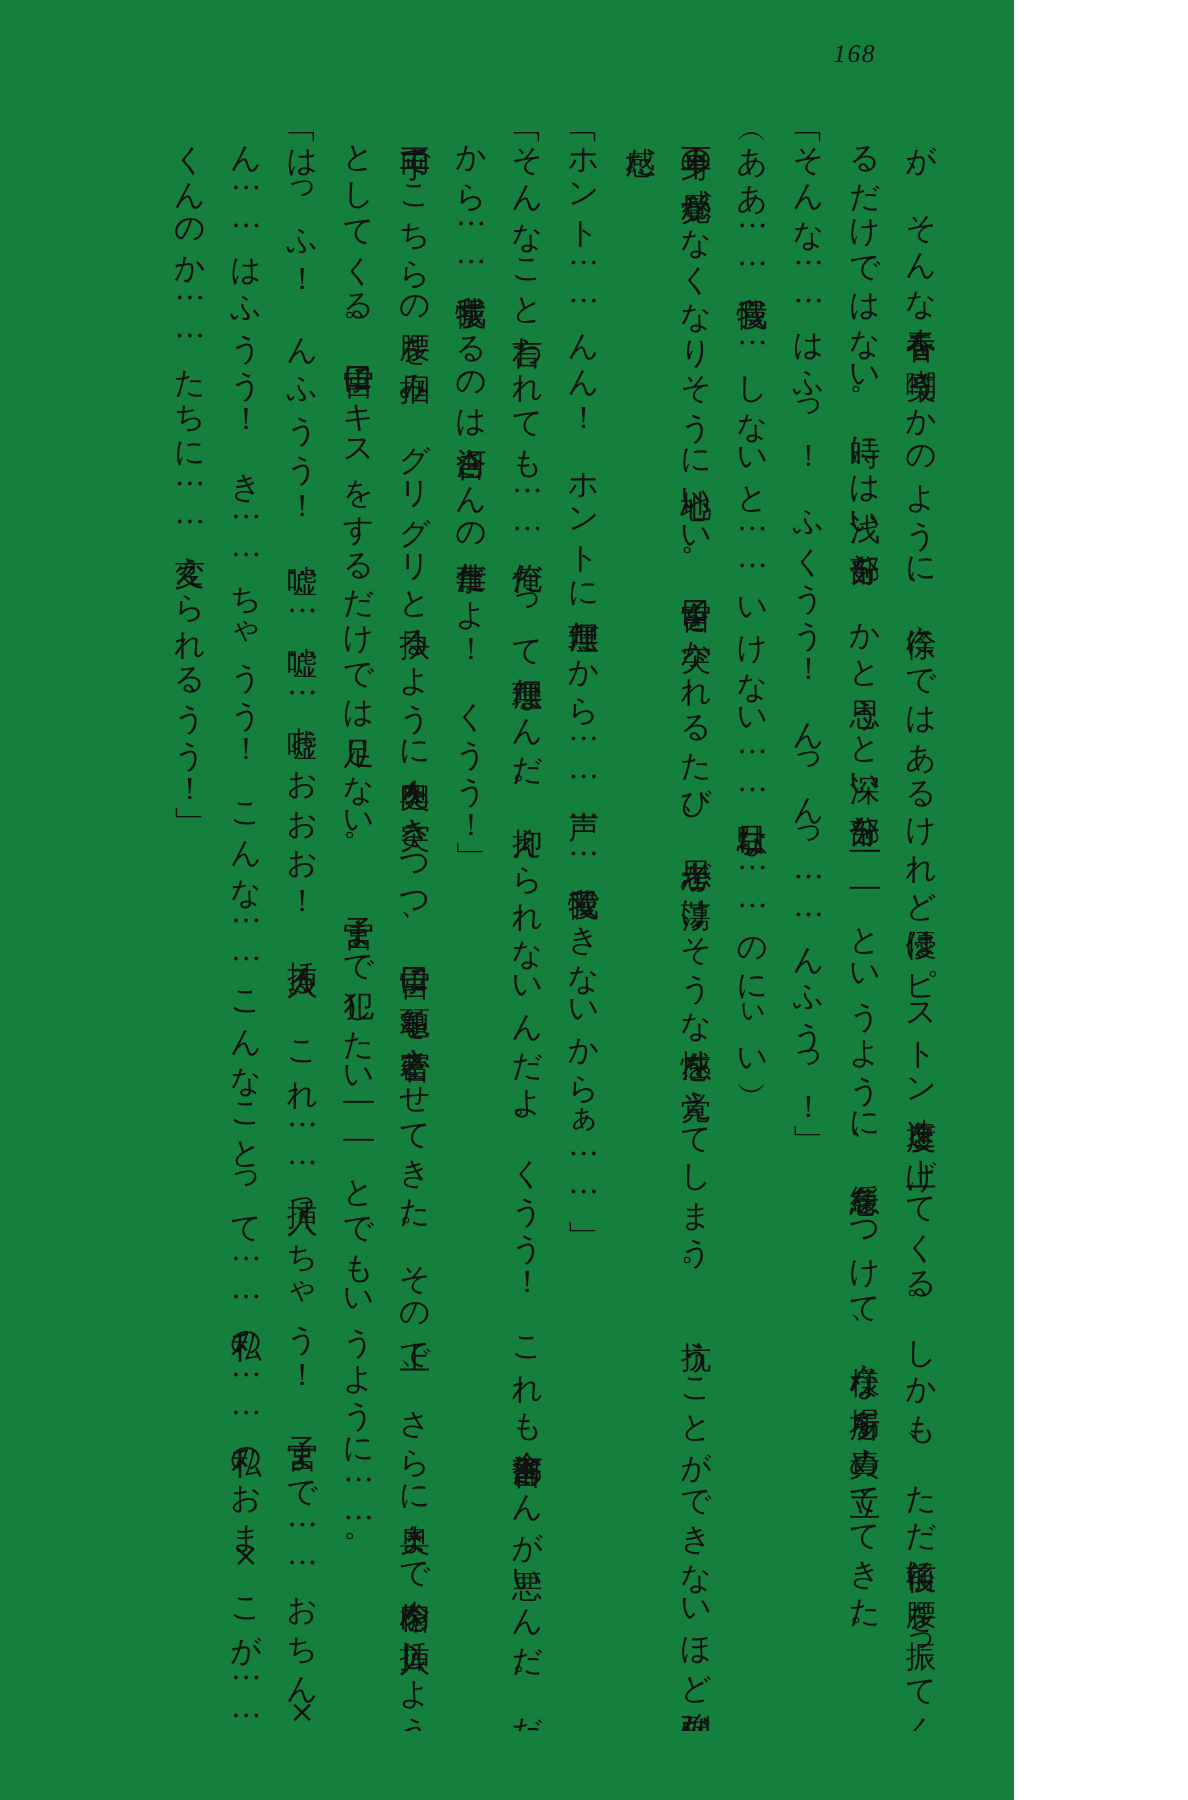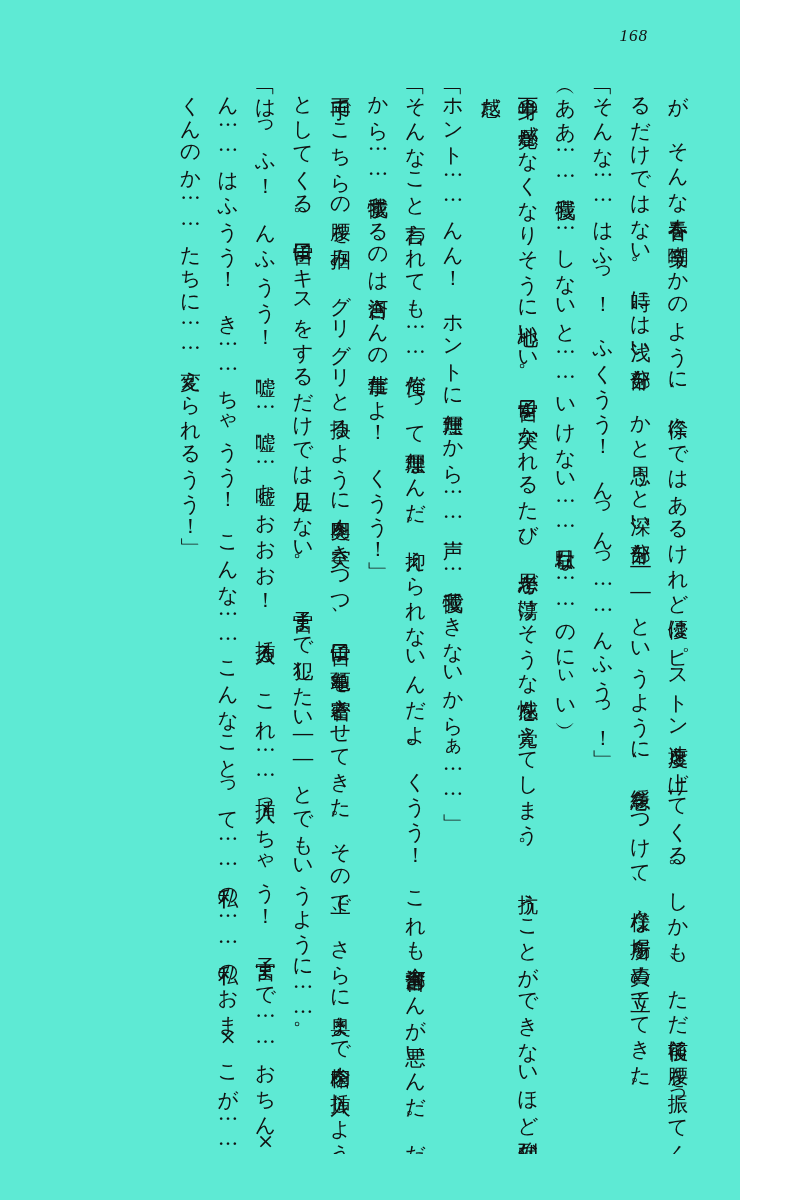--- a/index.html
+++ b/index.html
@@ -9,23 +9,23 @@
   }
   body {
     width: 792px;
     height: 1200px;
     overflow: hidden;
     font-family: "Liberation Serif", "DejaVu Serif", serif;
     color: #0d0d0d;
   }
   .page {
     position: relative;
-    width: 740px;
+    width: 676px;
     height: 1200px;
-    background: #5eead4;
+    background: #15803d;
     box-sizing: border-box;
   }
   .page-number {
     position: absolute;
     top: 26px;
     right: 92px;
     font-size: 17px;
     font-style: italic;
     font-family: "Liberation Serif", "DejaVu Serif", serif;
     letter-spacing: 1px;

